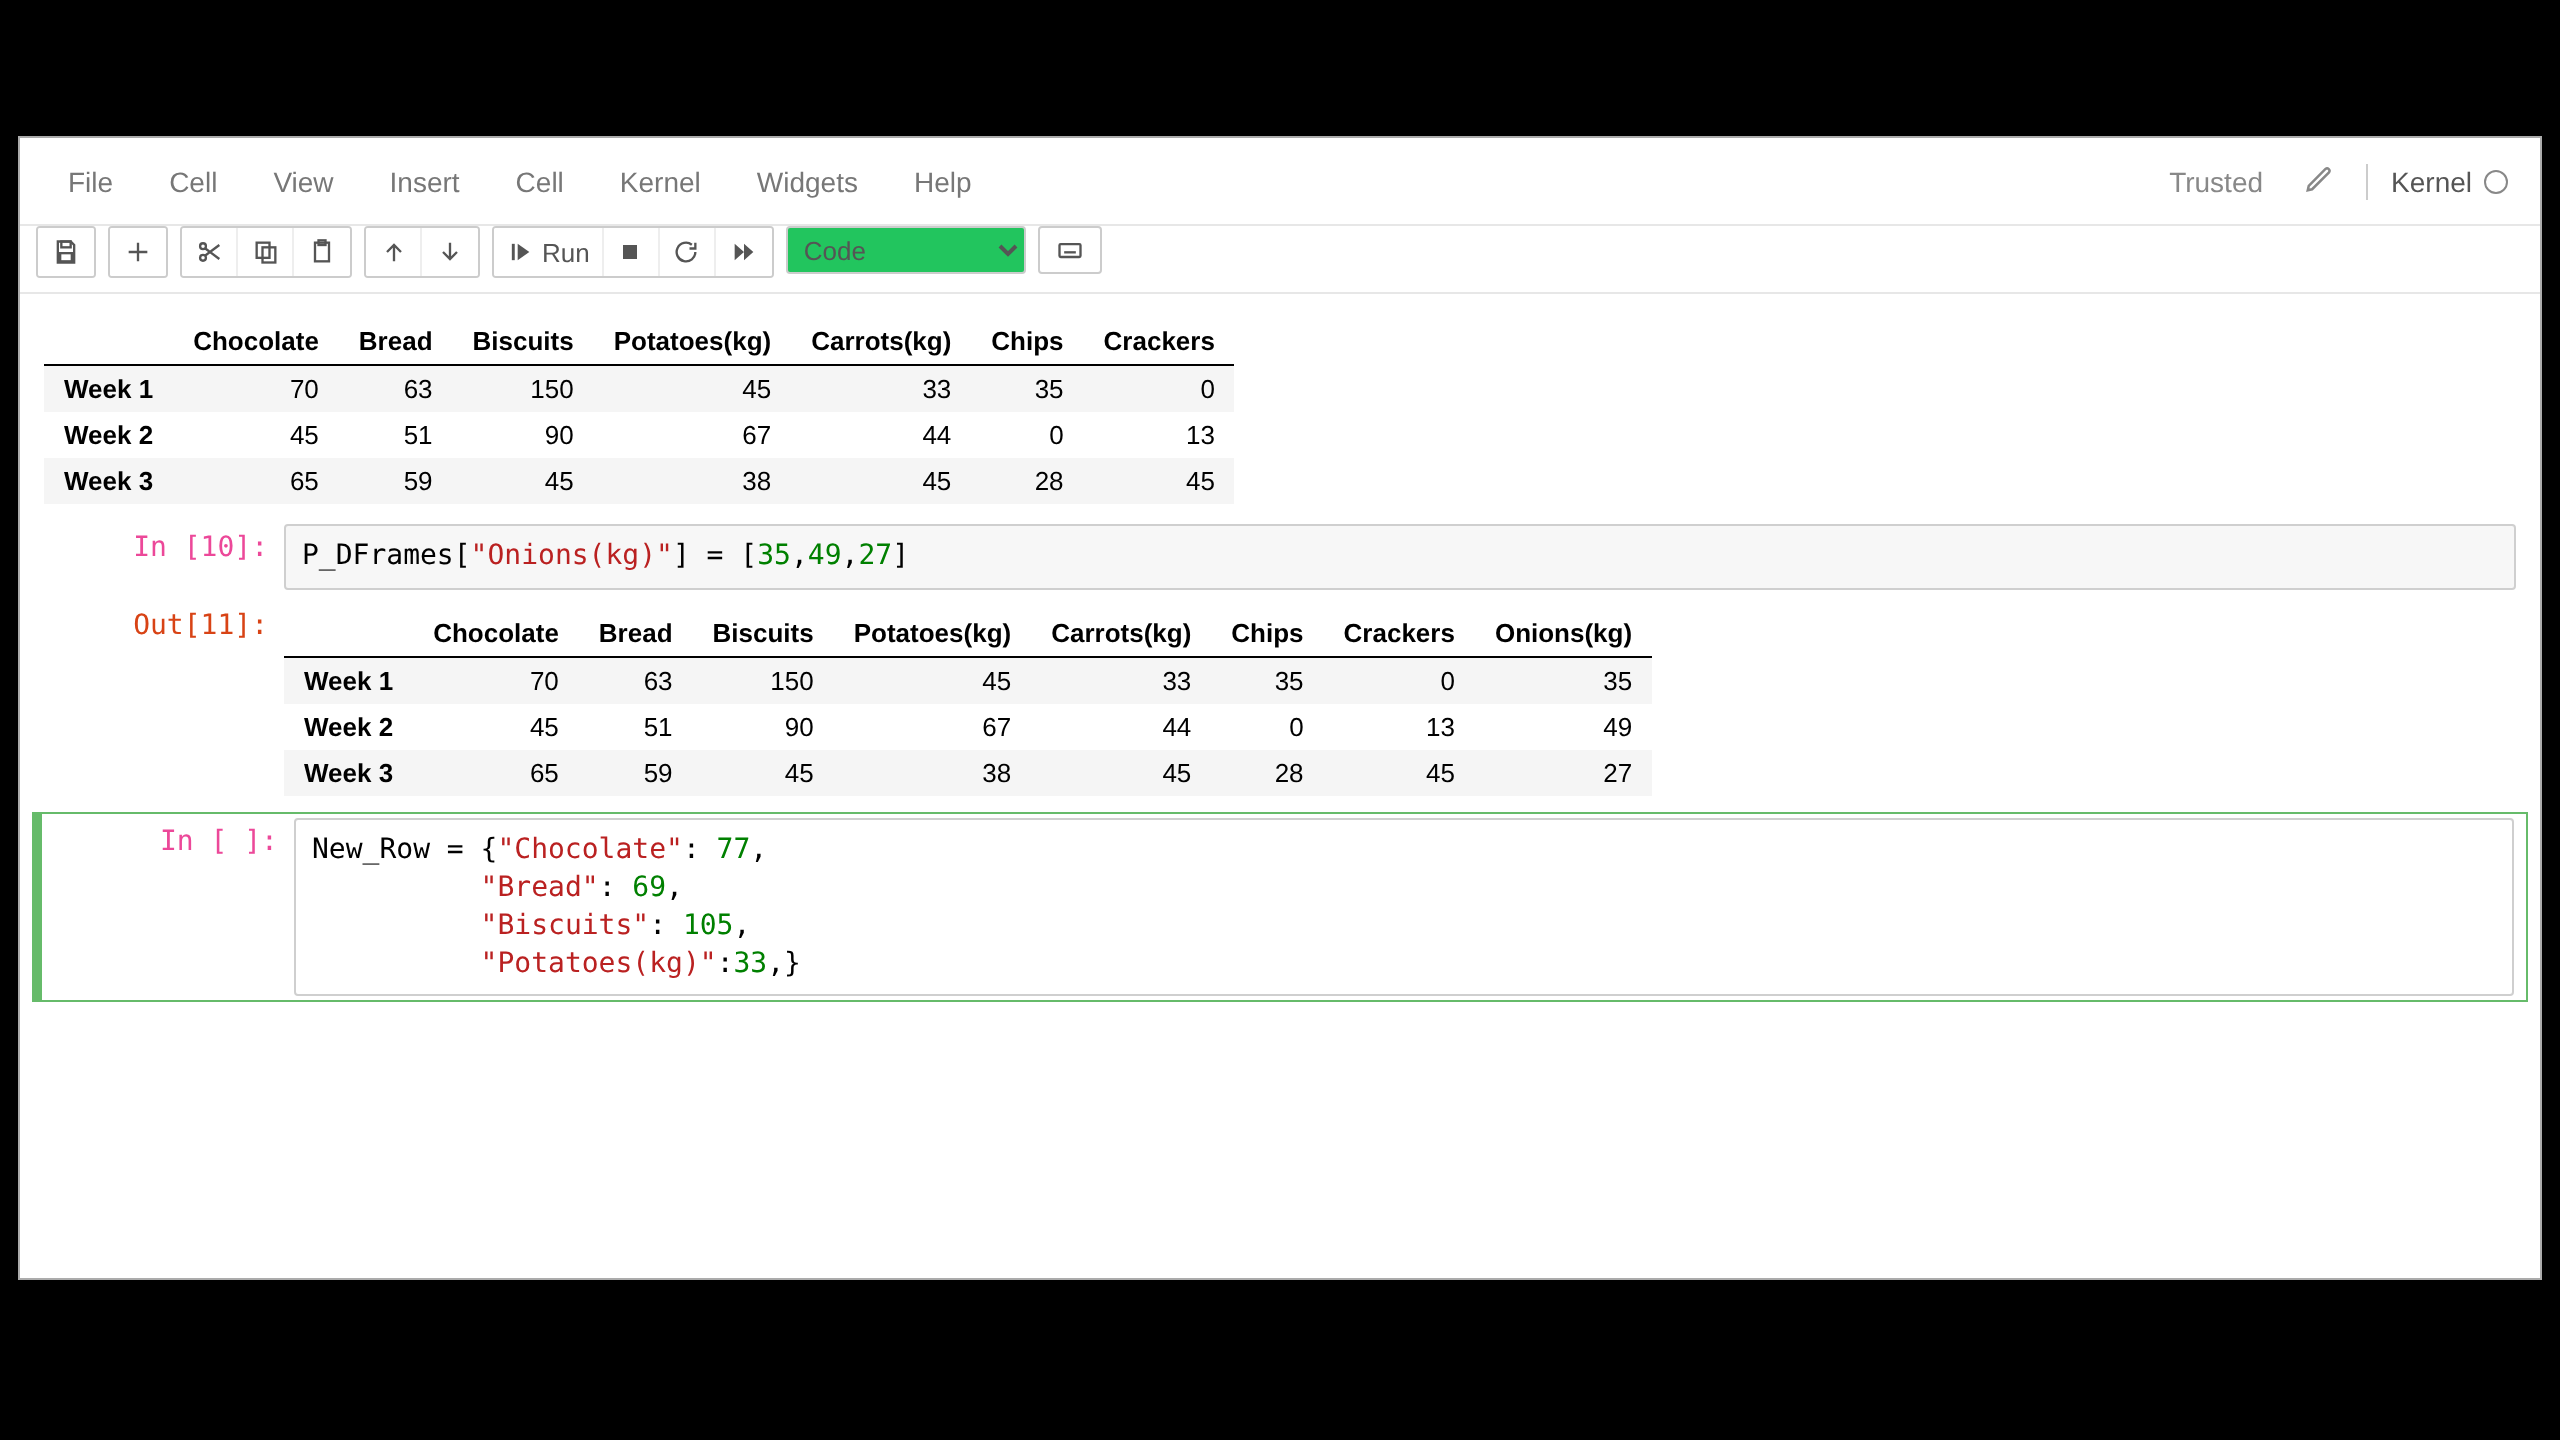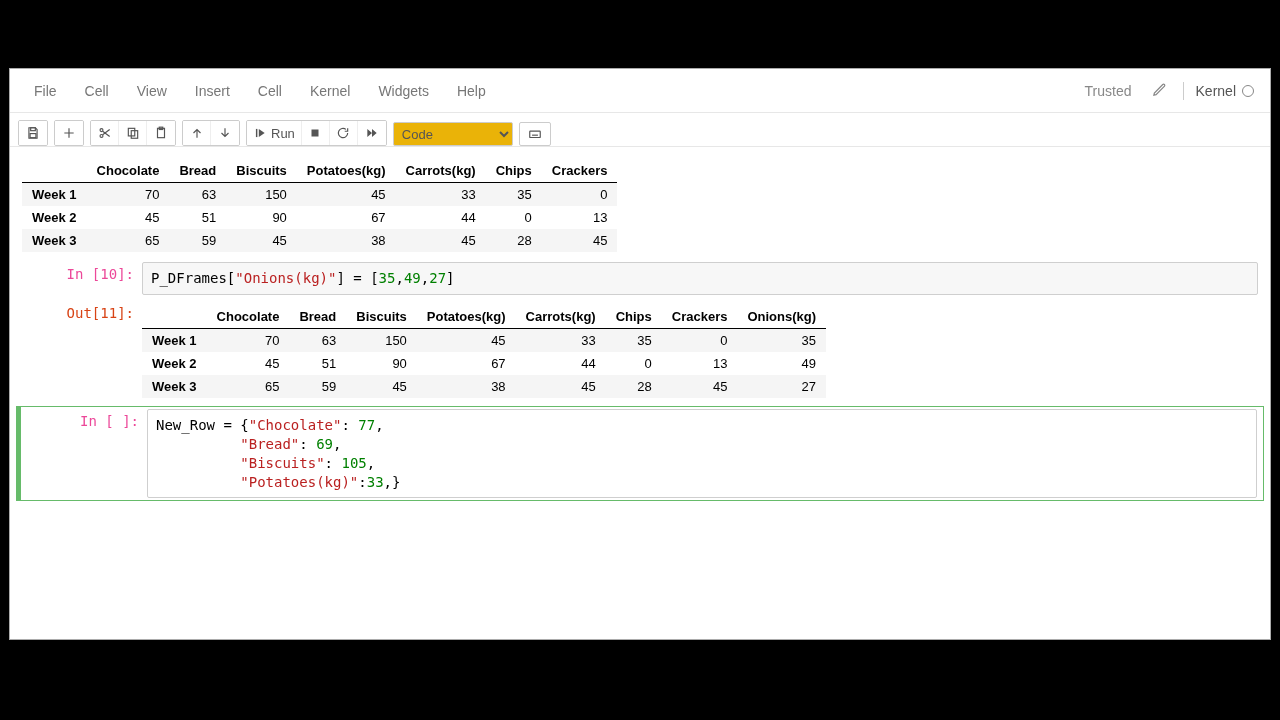--- a/index.html
+++ b/index.html
@@ -41,21 +41,21 @@
   .menubar .spacer { flex: 1; }
   .trusted { color: #888; padding: 0 10px; }
   .edit-icon { color: #888; padding: 0 10px; cursor: pointer; }
   .divider-v { width: 1px; height: 18px; background: #ccc; margin: 0 6px; }
   .kernel-info { color: #555; padding: 0 6px; display: flex; align-items: center; gap: 6px; }
   .k-circle { width: 12px; height: 12px; border: 1.5px solid #888; border-radius: 50%; display: inline-block; }
   .toolbar {
     height: 34px;
     border-bottom: 1px solid #e7e7e7;
     display: flex;
-    align-items: flex-end;
+    align-items: flex-start;
     padding: 0 8px;
     gap: 6px;
   }
   .tgrp {
     display: flex;
     border: 1px solid #ccc;
     border-radius: 2px;
     overflow: hidden;
   }
   .tbtn {
@@ -74,21 +74,21 @@
   }
   .tbtn:last-child { border-right: none; }
   .run-btn { gap: 4px; }
   .celltype-select {
     height: 24px;
     width: 120px;
     border: 1px solid #ccc;
     border-radius: 2px;
     font-size: 13px;
     color: #555;
-    background: #eab308;
+    background: #22c55e;
     padding: 0 4px;
   }
   .cmdpal-btn {
     height: 24px;
     width: 32px;
     border: 1px solid #ccc;
     border-radius: 2px;
     background: #fff;
     display: flex;
     align-items: center;

